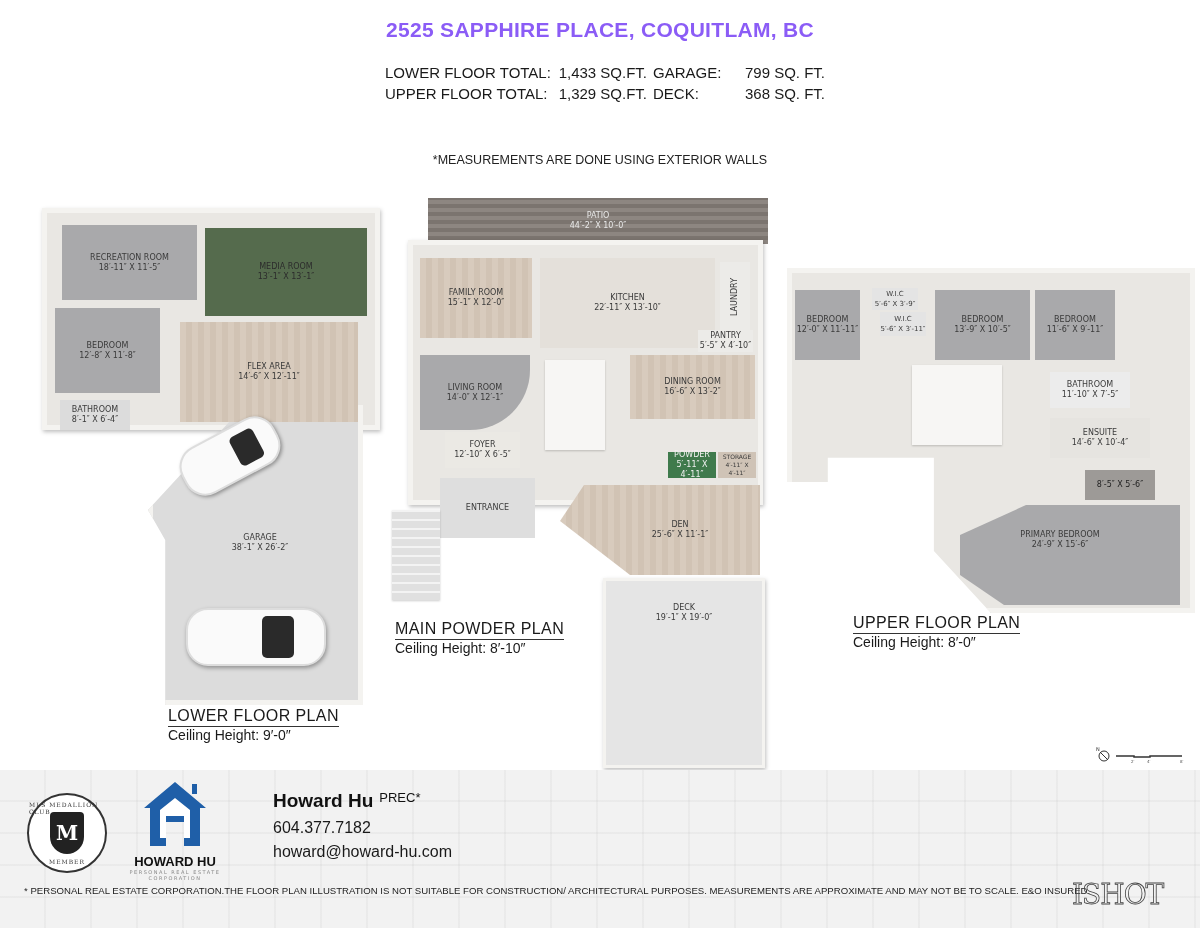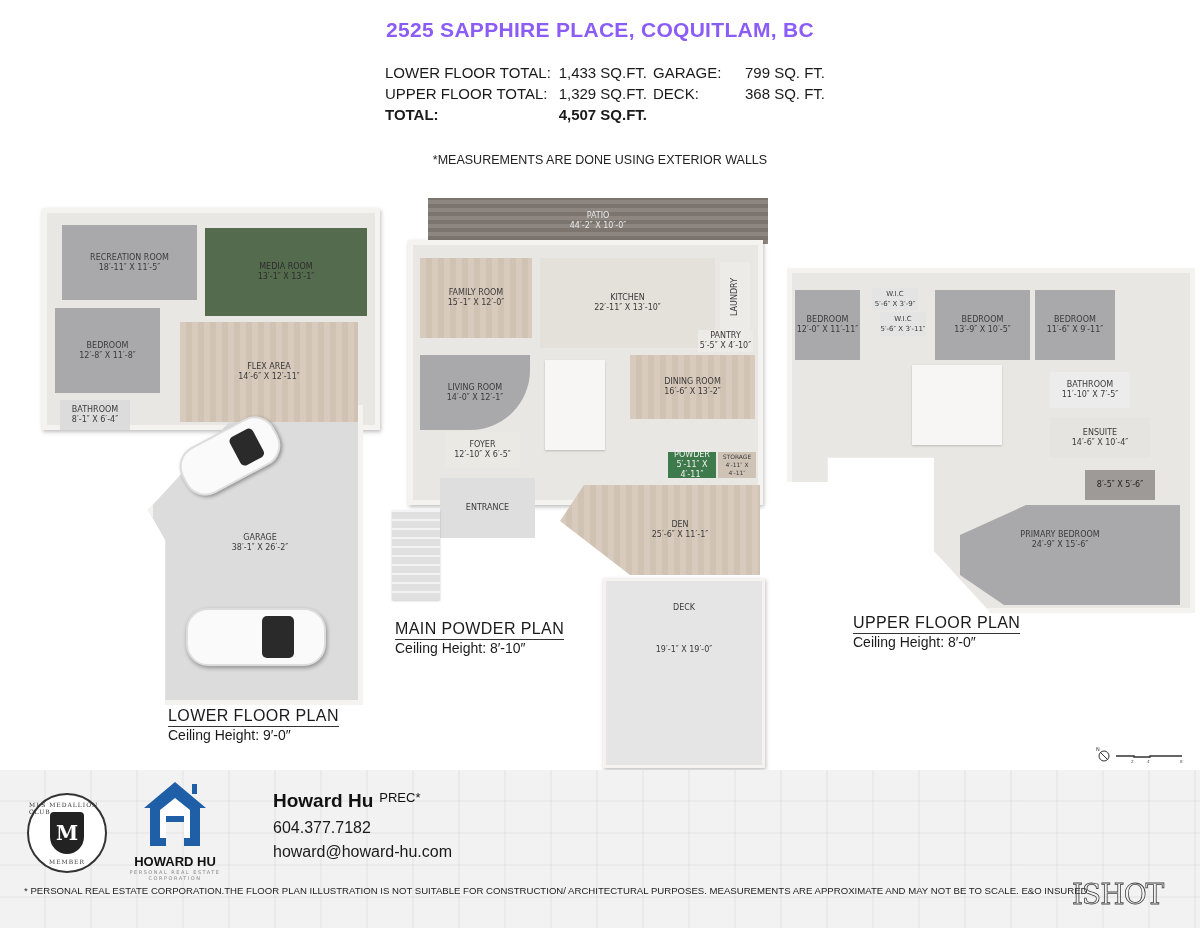--- a/index.html
+++ b/index.html
@@ -11,21 +11,21 @@
   .totals { left: 385px; top: 62px; font-family: "Liberation Sans", sans-serif; font-size: 15px; line-height: 21px; color: #1a1a1a; }
   .totals .row { display: flex; white-space: nowrap; }
   .totals .c1 { width: 164px; }
   .totals .c2 { width: 104px; text-align: right; padding-right: 6px; }
   .totals .c3 { width: 82px; }
   .totals .c4 { width: 90px; text-align: right; }
   .totals .bold { font-weight: bold; }
   .note { left: 0; width: 1200px; top: 153px; text-align: center; font-family: "Liberation Sans", sans-serif; font-size: 12.5px; color: #222; }
 
   
-  .plan { position: absolute; background: #e9e7e3; border: 5px solid #f4f3f0; box-shadow: 1px 2px 4px rgba(0,0,0,0.25); gap: 32px; }
+  .plan { position: absolute; background: #e9e7e3; border: 5px solid #f4f3f0; box-shadow: 1px 2px 4px rgba(0,0,0,0.25); }
   .room { position: absolute; display: flex; flex-direction: column; align-items: center; justify-content: center; font-family: "DejaVu Sans", sans-serif; font-size: 8px; color: #3a3a3a; text-align: center; line-height: 10px; }
   .room .rn { text-transform: uppercase; }
   .floor-wood { background: repeating-linear-gradient(90deg, #d8cbbd 0 6px, #d1c3b4 6px 12px); }
   .floor-gray { background: #a9a9ab; }
   .floor-green { background: #556b4d; }
   .floor-light { background: #dcdcdc; }
   .floor-deck { background: repeating-linear-gradient(0deg, #8d8681 0 4px, #7b746f 4px 8px); }
   .wall { position: absolute; background: #f7f6f4; box-shadow: 0 1px 2px rgba(0,0,0,0.2); }
 
   .plan-label { position: absolute; font-family: "Liberation Sans", sans-serif; color: #1a1a1a; }
@@ -66,24 +66,20 @@
     <span class="c2">1,433 SQ.FT.</span>
     <span class="c3">GARAGE:</span>
     <span class="c4">799 SQ. FT.</span>
   </div>
   <div class="row">
     <span class="c1">UPPER FLOOR TOTAL:</span>
     <span class="c2">1,329 SQ.FT.</span>
     <span class="c3">DECK:</span>
     <span class="c4">368 SQ. FT.</span>
   </div>
-  <div class="row bold">
-    <span class="c1 bold">TOTAL:</span>
-    <span class="c2 bold">4,507 SQ.FT.</span>
-  </div>
 </div>
 
 <div class="abs note">*MEASUREMENTS ARE DONE USING EXTERIOR WALLS</div>
 
 <div>
   <div class="plan" style="left:42px; top:208px; width:338px; height:222px;"></div>
   <div class="plan floor-light" style="left:148px; top:405px; width:215px; height:300px; clip-path: polygon(0 35%, 45% 0, 100% 0, 100% 100%, 8% 100%, 8% 45%);"></div>
 
   <div class="room floor-gray" style="left:62px; top:225px; width:135px; height:75px;">
     <span class="rn">RECREATION ROOM</span>

